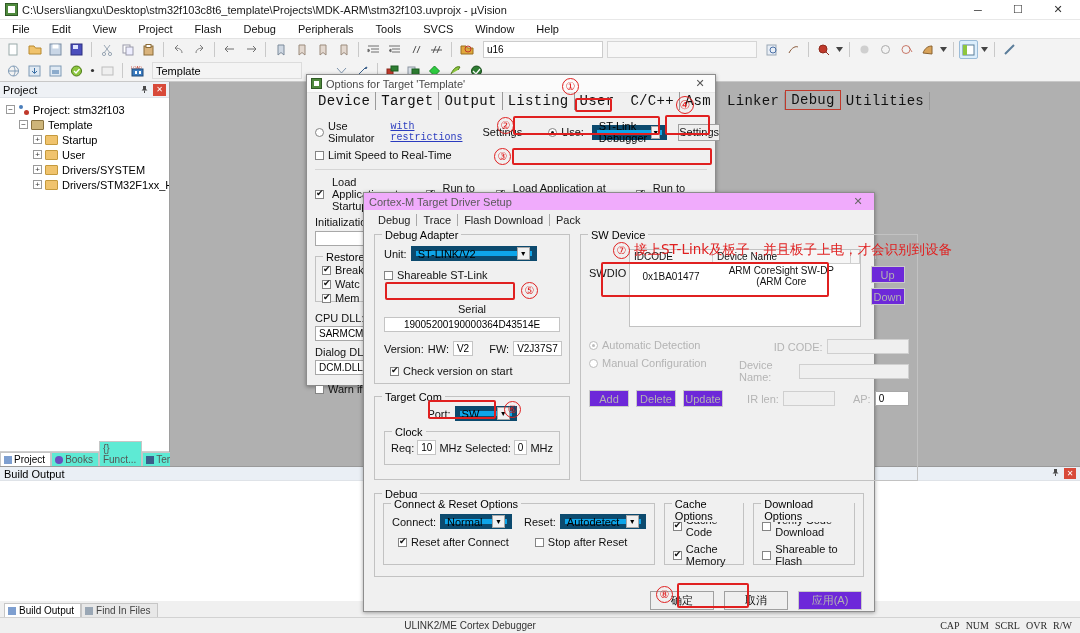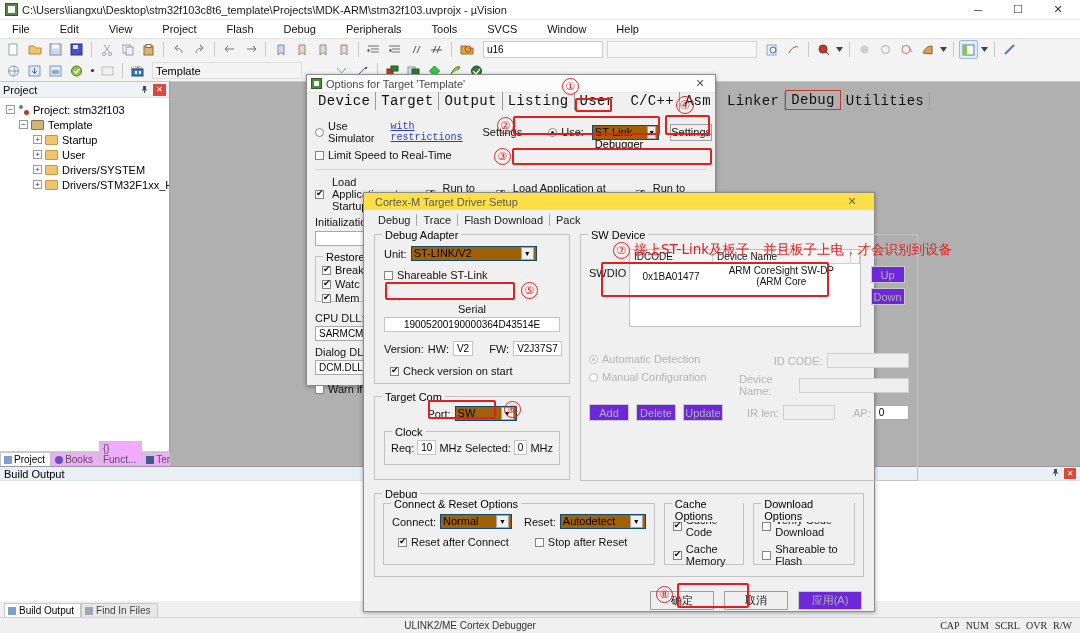--- a/index.html
+++ b/index.html
@@ -16,21 +16,21 @@
   .titlebar { height:20px; background:#fff; display:flex; align-items:center; padding:0 2px;
               border-bottom:1px solid #e8e8e8; }
   .titlebar .tb-ico { width:13px; height:13px; margin:0 4px 0 3px; background:#4f8a3d;
       border:1px solid #2f5a25; position:relative; flex:none;}
   .titlebar .tb-ico:after{content:"";position:absolute;left:2px;top:2px;width:7px;height:7px;background:#fff;}
   .titlebar .tb-text { font-size:11px; color:#1a1a1a; white-space:nowrap; overflow:hidden; }
   .winbtns { margin-left:auto; display:flex; }
   .winbtn { width:40px; height:20px; display:flex; align-items:center; justify-content:center;
             font-size:11px; color:#333; }
 
-  .menubar { height:18px; background:#fff; display:flex; align-items:center; padding-left:5px; gap:16px;}
+  .menubar { height:18px; background:#fff; display:flex; align-items:center; padding-left:5px; gap:8px;}
   .menubar .mi { padding:1px 7px; font-size:11px; color:#111; }
 
   .toolbar { height:22px; background:#f3f3f3; display:flex; align-items:center;
              border-top:1px solid #e3e3e3; padding-left:3px; }
   .toolbar2 { height:22px; background:#f3f3f3; display:flex; align-items:center;
              border-bottom:1px solid #c8c8c8; padding-left:3px;}
   .tbtn { width:19px; height:19px; margin:0 1px; display:flex; align-items:center; justify-content:center;
           border:1px solid transparent; border-radius:2px; position:relative;}
   .sep { width:1px; height:15px; background:#c9c9c9; margin:0 4px; }
   .tfield { height:17px; width:120px; border:1px solid #ccc; background:#fff; margin-left:6px;
@@ -53,21 +53,21 @@
   .tree { flex:1; background:#fff; padding:4px 2px; overflow:hidden; font-size:11px;}
   .tnode{ display:flex; align-items:center; height:15px; white-space:nowrap;}
   .exp { width:9px;height:9px;border:1px solid #9a9a9a;background:#fff;font-size:8px;line-height:7px;
          text-align:center; margin-right:3px; flex:none; color:#333;}
   .ic-proj{width:12px;height:12px;margin-right:3px;flex:none;position:relative;}
   .ic-proj:before{content:"";position:absolute;left:1px;top:1px;width:4px;height:4px;background:#4a7ebb;border-radius:50%;}
   .ic-proj:after{content:"";position:absolute;left:6px;top:6px;width:5px;height:5px;background:#c0392b;border-radius:50%;}
   .ic-folder{width:13px;height:10px;margin-right:4px;flex:none;background:#f0c36d;border:1px solid #c59a3d;border-radius:1px;}
   .ic-folder.book{background:#cdb57a;border-color:#8a7340;}
   .pp-tabs{height:15px;display:flex;align-items:flex-end;background:#f0f0f0;border-top:1px solid #cfcfcf;}
-  .pp-tab{font-size:10px;padding:1px 5px 1px 3px;border:1px solid #c6c6c6;border-bottom:none;background:#f0abfc;
+  .pp-tab{font-size:10px;padding:1px 5px 1px 3px;border:1px solid #c6c6c6;border-bottom:none;background:#5eead4;
           display:flex;align-items:center;gap:2px;color:#555;}
   .pp-tab.active{background:#fff;color:#000;}
   .pp-tab .sq{width:8px;height:8px;background:#7e9fd0;display:inline-block;}
 
   .editor { flex:1; background:#b0b0b0; }
 
   .outpane{ height:135px; background:#eef2f7; border-top:1px solid #9a9a9a; display:flex;flex-direction:column;}
   .out-head{height:14px; background:#eaeff5; display:flex;align-items:center;padding:0 4px;font-size:11px;
             border-bottom:1px solid #dfe3e8;}
   .out-head .pin{margin-left:auto;font-size:10px;color:#444;}
@@ -103,40 +103,40 @@
   .tb-t.nobar{ border-right:none; }
   .dlg-body{ padding:4px 8px; }
 
   .radio{ width:9px;height:9px;border-radius:50%;border:1px solid #848484;background:#fff;display:inline-block;
           position:relative; flex:none;}
   .radio.on:after{ content:"";position:absolute;left:2px;top:2px;width:3px;height:3px;border-radius:50%;background:#1a1a1a;}
   .radio.dis{ border-color:#bcbcbc;}
   .radio.dis.on:after{ background:#bdbdbd;}
   .cb{ width:9px;height:9px;border:1px solid #848484;background:#fff;display:inline-block;position:relative;flex:none;}
   .cb.on:after{content:"\2714";position:absolute;left:0px;top:-3px;font-size:9px;color:#111;}
-  .combo{ height:15px; border:1px solid #0c4a6e; background:#a16207; display:flex; align-items:flex-start;
+  .combo{ height:15px; border:5px solid #0c4a6e; background:#0ea5e9; display:flex; align-items:center;
           padding:0 2px; font-size:11px; position:relative;}
   .combo .arrow{ margin-left:auto; width:13px; height:13px; background:#f0f0f0; border:1px solid #a6a6a6;
                  display:flex; align-items:center; justify-content:center; font-size:7px;}
   .btn{ height:17px; min-width:48px; border:1px solid #a0a0a0; background:#efefef; display:flex;
         align-items:center; justify-content:center; font-size:11px; color:#111;}
   .btn.dis{ color:#b2b2b2; border-color:#cacaca; background:#6d28d9;text-align:center;}
   .txtbox{ height:15px; border:1px solid #a8a8a8; background:#fff; font-size:10px; padding:0 3px;
            display:flex; align-items:center;}
   .txtbox.dis{ background:#efefef; border-color:#cfcfcf; color:#a0a0a0;}
   .grp{ border:1px solid #c2c2c2; position:relative; }
   .grp > .lg{ position:absolute; top:-6px; left:7px; background:#f0f0f0; padding:0 3px; font-size:11px; }
   .lbl{ font-size:11px; color:#111; }
   .lbl.dis{ color:#b4b4b4; }
   .row{ display:flex; align-items:center; gap:4px; }
   .link{ color:#2a3bbf; text-decoration:underline; font-family:Liberation Mono, monospace; font-size:10px;}
 
   
   #drvdlg{ left:363px; top:192px; width:512px; height:420px; }
-  .drv-title{height:17px;background:#fde047;display:flex;align-items:center;padding:0 11px;}
+  .drv-title{height:17px;background:#f0abfc;display:flex;align-items:center;padding:0 5px;}
   .drv-title .t{font-size:11px;color:#5a5a5a;}
   .drv-title .x{margin-left:auto;width:22px;height:16px;display:flex;align-items:center;justify-content:center;color:#666;}
   .drv-tabs{display:flex;align-items:flex-end;height:16px;padding:3px 8px 0;font-size:11px;}
   .drv-tabs .t{padding:0 6px;border-right:1px solid #a8a8a8;color:#1a1a1a;}
   .drv-tabs .t.last{border-right:none;}
   .drv-tabs .t.sel{font-weight:normal;}
 
   table.idt{ border-collapse:collapse; width:100%; font-size:10px;}
   table.idt th{ background:#f6f6f6; border-right:1px solid #cfcfcf; border-bottom:1px solid #cfcfcf;
                 font-weight:normal; text-align:left; padding:1px 4px; color:#111;}
@@ -752,21 +752,21 @@
                 </tbody>
             </table>
           </div>
           <div style="width:42px;display:flex;flex-direction:column;gap:5px;align-items:center">
             <div class="lbl dis">Move</div>
             <div class="btn dis" style="width:34px;min-width:34px">Up</div>
             <div class="btn dis" style="width:34px;min-width:34px">Down</div>
           </div>
         </div>
 
-        <div style="display:flex;margin-top:26px">
+        <div style="display:flex;margin-top:12px">
           <div style="width:150px">
             <div class="row">
                 <span class="radio dis on"></span>
               <span class="lbl dis">Automatic Detection</span>
               </div>
             <div class="row" style="margin-top:6px">
                 <span class="radio dis"></span>
               <span class="lbl dis">Manual Configuration</span>
               </div>
           </div>

